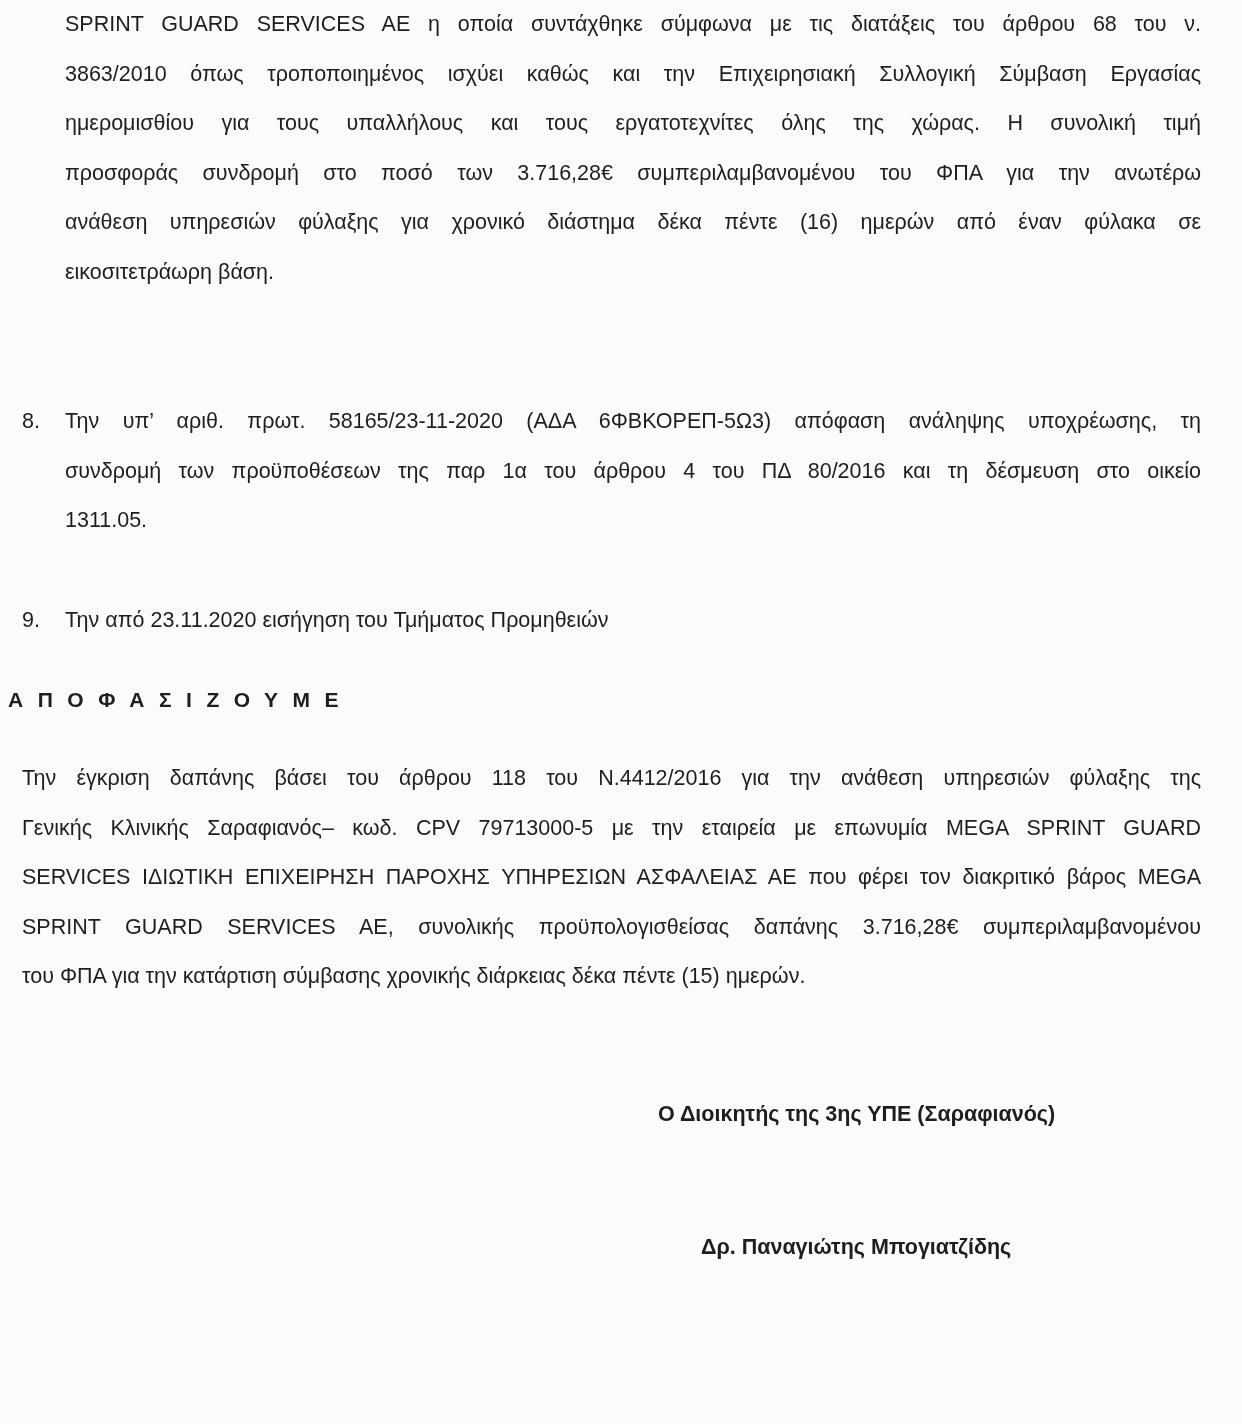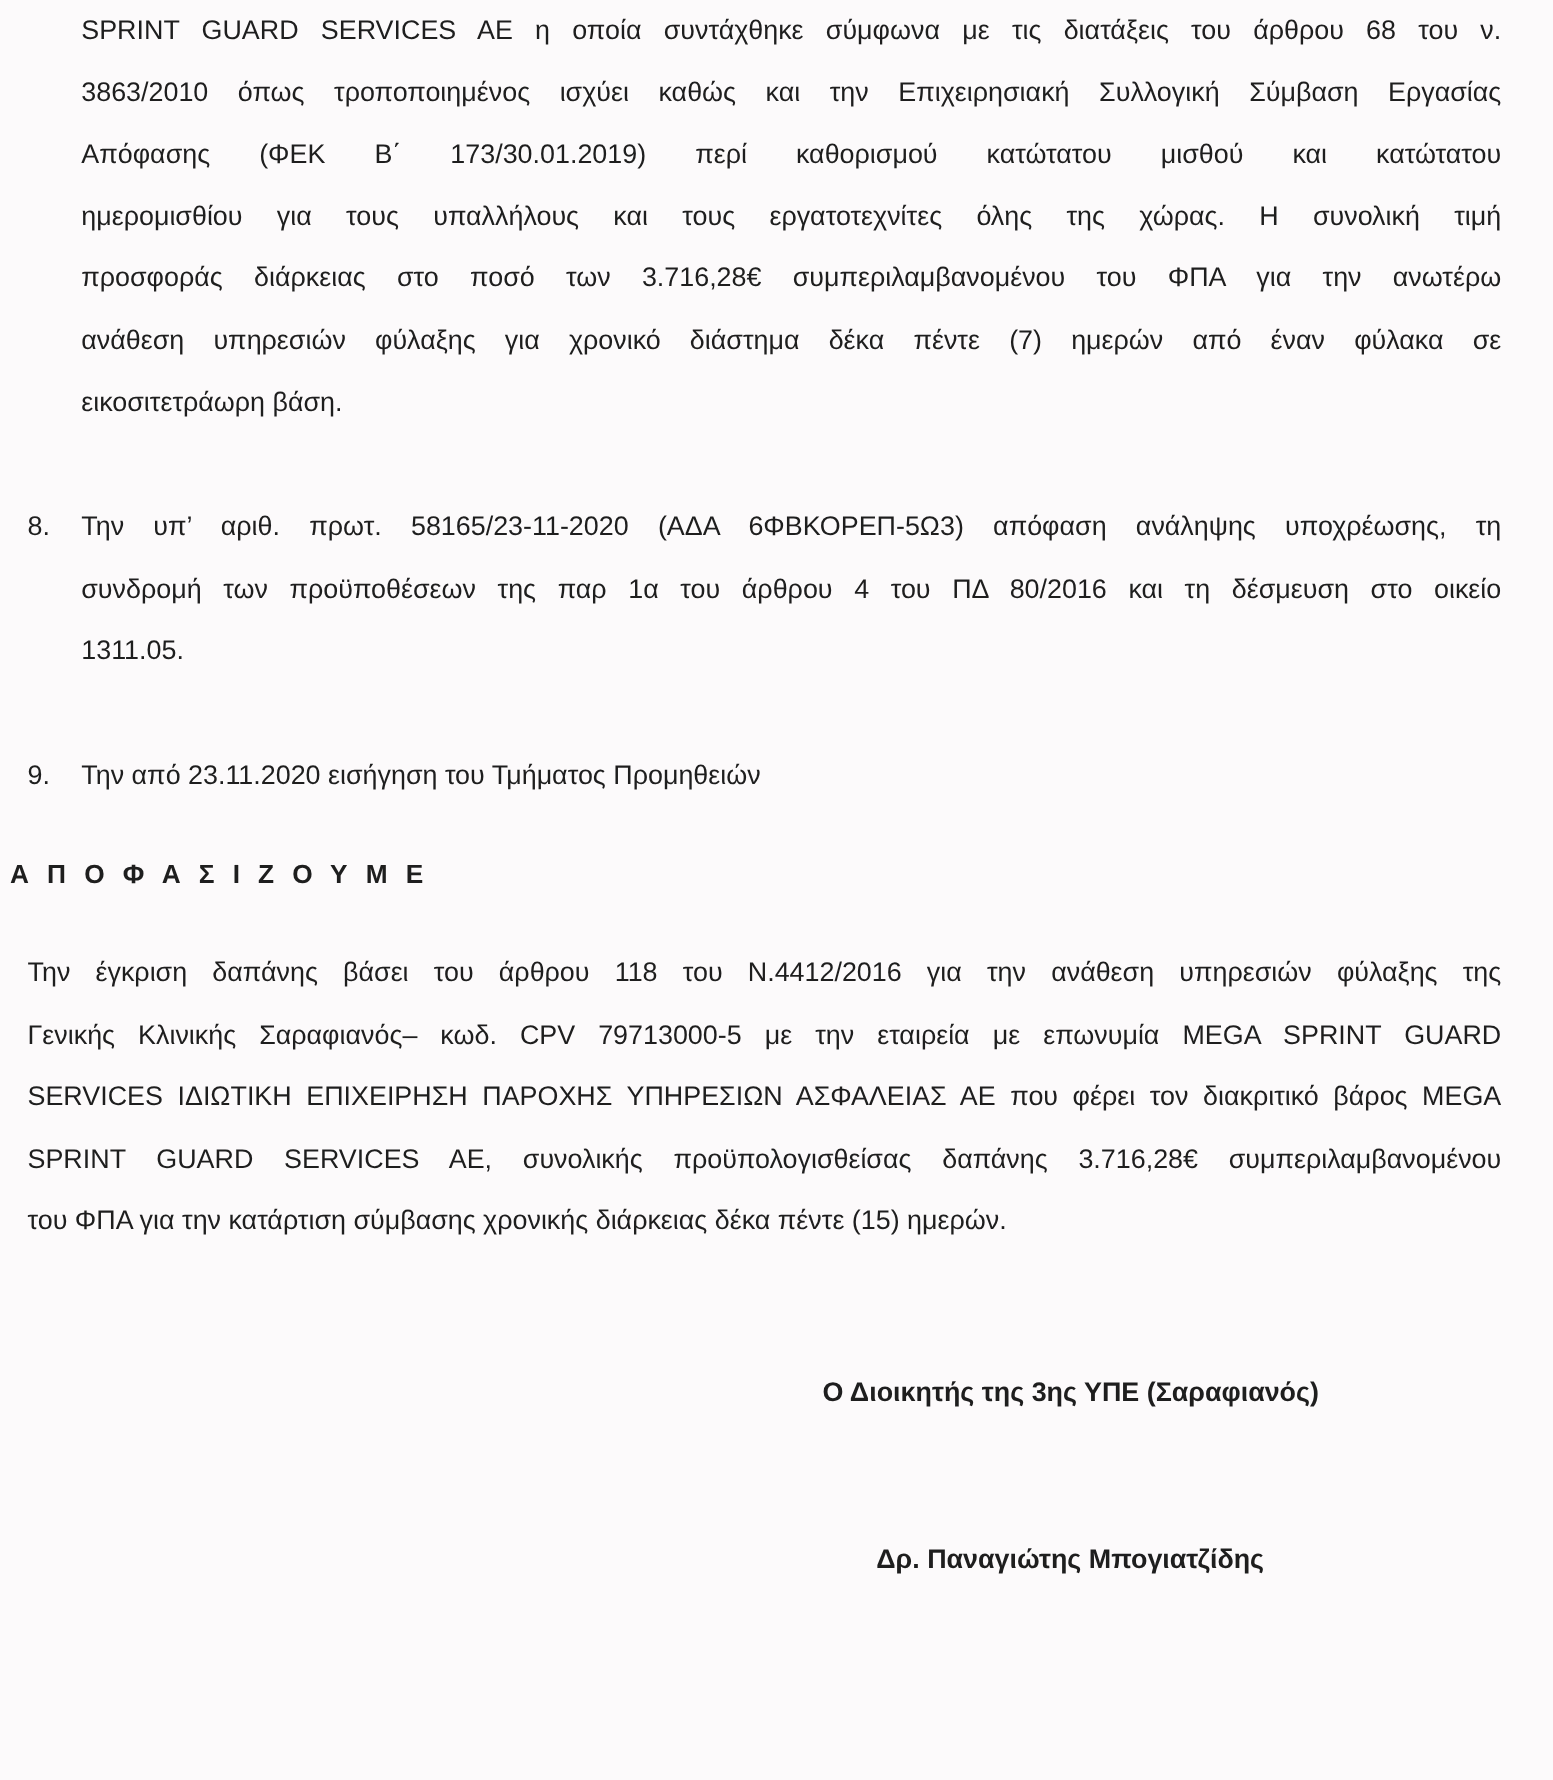--- a/index.html
+++ b/index.html
@@ -88,24 +88,23 @@
     .sig-name  { left: 701px; top: 1227px; }
   </style>
 </head>
 <body>
 
 <div class="page">
 
   <div class="para cont" style="top:0px;">
     <span class="line" style="white-space: normal;">SPRINT GUARD SERVICES AE η οποία συντάχθηκε σύμφωνα με τις διατάξεις του άρθρου 68 του ν.</span>
     <span class="line" style="white-space: normal;">3863/2010 όπως τροποποιημένος ισχύει καθώς και την Επιχειρησιακή Συλλογική Σύμβαση Εργασίας</span>
-    <span class="line" style="white-space: normal;">Απόφασης (ΦΕΚ Β΄ 173/30.01.2019) περί καθορισμού κατώτατου μισθού και κατώτατου</span>
     <span class="line" style="white-space: normal;">ημερομισθίου για τους υπαλλήλους και τους εργατοτεχνίτες όλης της χώρας. Η συνολική τιμή</span>
-    <span class="line" style="white-space: normal;">προσφοράς διάρκειας στο ποσό των 3.716,28€ συμπεριλαμβανομένου του ΦΠΑ για την ανωτέρω</span>
-    <span class="line" style="white-space: normal;">ανάθεση υπηρεσιών φύλαξης για χρονικό διάστημα δέκα πέντε (7) ημερών από έναν φύλακα σε</span>
+    <span class="line" style="white-space: normal;">προσφοράς συνδρομή στο ποσό των 3.716,28€ συμπεριλαμβανομένου του ΦΠΑ για την ανωτέρω</span>
+    <span class="line" style="white-space: normal;">ανάθεση υπηρεσιών φύλαξης για χρονικό διάστημα δέκα πέντε (16) ημερών από έναν φύλακα σε</span>
     <span class="line last" style="white-space: normal;">εικοσιτετράωρη βάση.</span>
   </div>
 
   <div class="list-item" style="top:397px;">
     <span class="marker">8.</span>
     <div class="item-body">
       <span class="line" style="white-space: normal;">Την υπ’ αριθ. πρωτ. 58165/23-11-2020 (ΑΔΑ 6ΦΒΚΟΡΕΠ-5Ω3) απόφαση ανάληψης υποχρέωσης, τη</span>
       <span class="line" style="white-space: normal;">συνδρομή των προϋποθέσεων της παρ 1α του άρθρου 4 του ΠΔ 80/2016 και τη δέσμευση στο οικείο</span>
       <span class="line last" style="white-space: normal;">1311.05.</span>
     </div>

